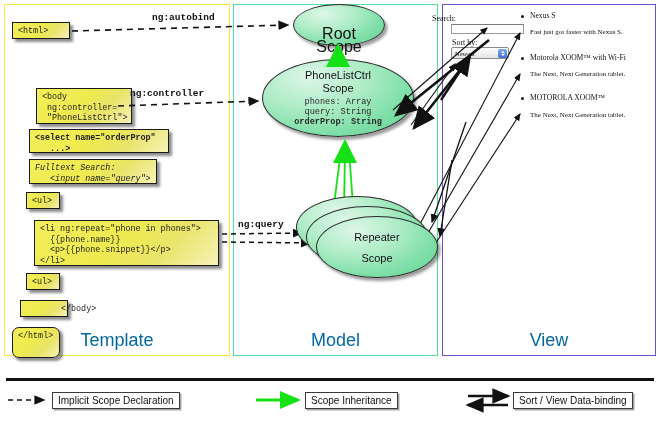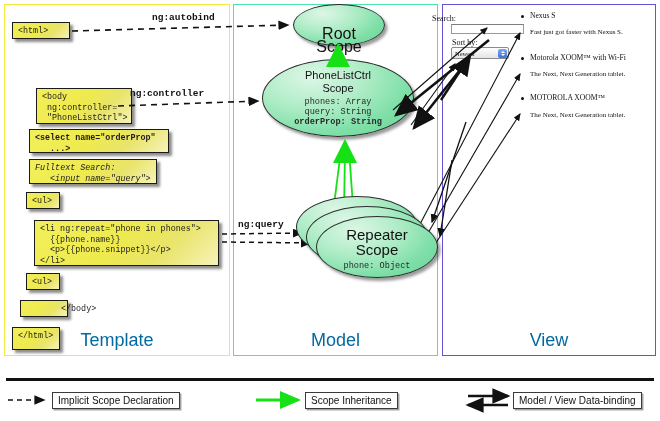--- a/index.html
+++ b/index.html
@@ -104,41 +104,40 @@
 
   <div class="ybox" style="left:34px;top:220px;width:185px;height:46px;">&lt;li ng:repeat="phone in phones"&gt;
   {{phone.name}}
   &lt;p&gt;{{phone.snippet}}&lt;/p&gt;
 &lt;/li&gt;</div>
 
   <div class="ybox" style="left:26px;top:273px;width:34px;height:17px;">&lt;ul&gt;</div>
 
   <div class="ybox" style="left:20px;top:300px;width:48px;height:17px;padding-left:40px;">&lt;/body&gt;</div>
 
-  <div class="ybox" style="left:12px;top:327px;width:48px;height:23px;">&lt;/html&gt;</div>
+  <div class="ybox" style="left:12px;top:327px;width:48px;height:31px;border-radius:7px;">&lt;/html&gt;</div>
 
   <div class="ellipse" style="left:293px;top:4px;width:92px;height:42px;">
     <div class="ell-title" style="margin-top:23px;font-size:16px;line-height:12.5px;white-space:pre;">Root
 Scope</div>
   </div>
 
   <div class="ellipse" style="left:262px;top:59px;width:152px;height:78px;">
     <div class="ell-title" style="margin-top:9px;font-size:11px;line-height:12.5px;white-space:pre;">PhoneListCtrl
 Scope</div>
     <div class="ell-props" style="margin-top:3px;font-size:8.6px;line-height:10px;white-space:pre;">phones: Array
 query: String</div>
     <div class="ell-props" style="font-size:8.6px;line-height:10px;font-weight:bold;white-space:pre;">orderProp: String</div>
   </div>
 
   <div class="ellipse" style="left:296px;top:196px;width:122px;height:62px;z-index:1;"></div>
   <div class="ellipse" style="left:306px;top:206px;width:122px;height:62px;z-index:2;"></div>
   <div class="ellipse" style="left:316px;top:216px;width:122px;height:62px;z-index:3;">
-    <div class="ell-title" style="margin-top:10px;font-size:15px;line-height:15px;white-space:pre;text-align:center;">Repeater
+    <div class="ell-title" style="margin-top:10px;font-size:11px;line-height:21px;white-space:pre;text-align:center;">Repeater
 Scope</div>
-    <div class="ell-props" style="margin-top:4px;font-size:8.6px;line-height:10px;white-space:pre;">phone: Object</div>
   </div>
 
   <div class="v-label" style="left:432px;top:14px;">Search:</div>
   <input class="v-input" style="left: 451px; top: 24px; width: 73px; height: 10px; font-size: 7px; padding: 0px 2px;" placeholder="">
 
   <div class="v-label" style="left:452px;top:38px;">Sort by:</div>
   <div class="v-select" style="left:451px;top:47px;width:58px;">
     <span>Newest</span>
     <span class="arrowbtn"></span>
   </div>
@@ -214,15 +213,15 @@
       </marker>
     </defs>
     <line x1="8" y1="14" x2="44" y2="14" stroke="#111" stroke-width="1.6" stroke-dasharray="5,4" marker-end="url(#lg-black)"></line>
     <line x1="256" y1="14" x2="298" y2="14" stroke="#16e016" stroke-width="3" marker-end="url(#lg-green)"></line>
     <line x1="468" y1="10" x2="508" y2="10" stroke="#111" stroke-width="2.6" marker-end="url(#lg-black)"></line>
     <line x1="508" y1="19" x2="468" y2="19" stroke="#111" stroke-width="2.6" marker-end="url(#lg-black)"></line>
   </svg>
 
   <div class="lg-box" style="left:52px;top:392px;">Implicit Scope Declaration</div>
   <div class="lg-box" style="left:305px;top:392px;">Scope Inheritance</div>
-  <div class="lg-box" style="left:513px;top:392px;">Model / View Data-binding</div>
+  <div class="lg-box" style="left:513px;top:392px;">Sort / View Data-binding</div>
 
 </div>
 
 </body></html>

